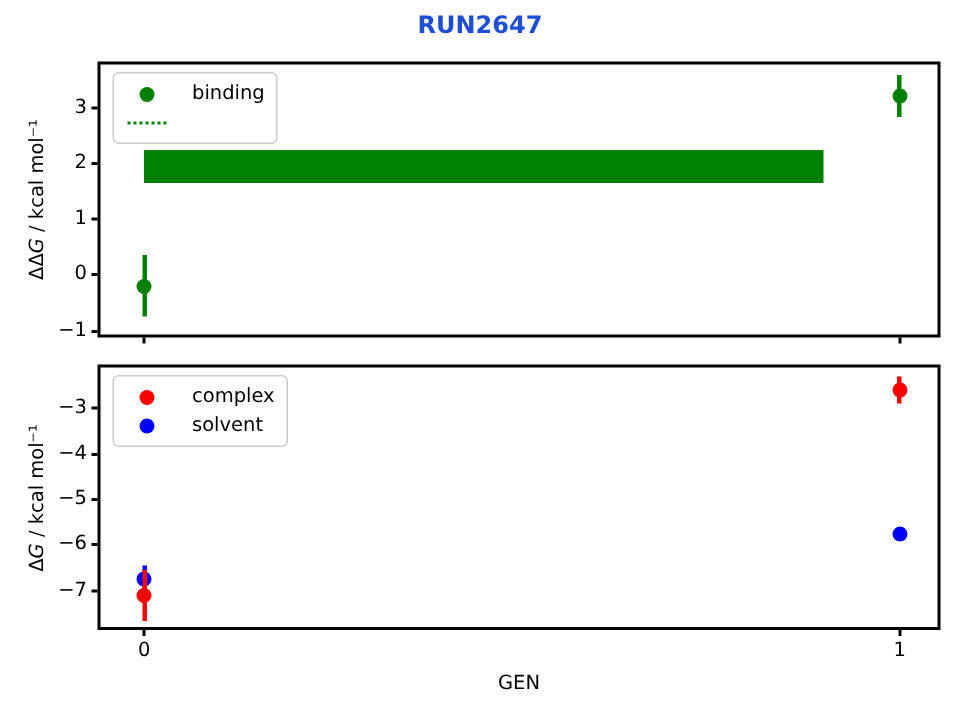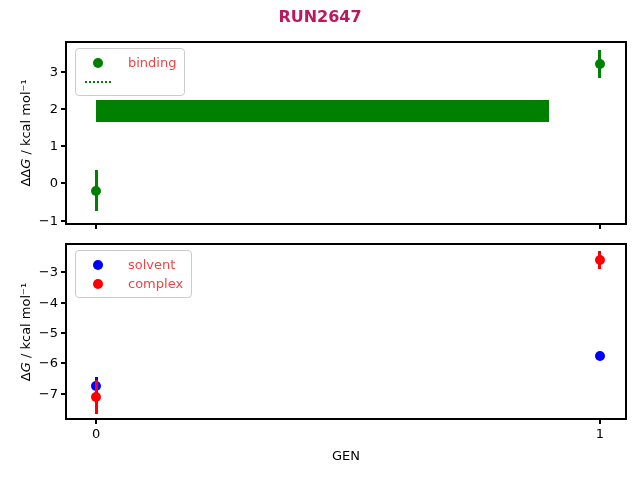--- a/index.html
+++ b/index.html
@@ -4,21 +4,21 @@
 <style>
   html, body { margin: 0; padding: 0; }
   body {
     width: 640px; height: 480px; background: #ffffff;
     font-family: "DejaVu Sans", "Liberation Sans", sans-serif;
     overflow: hidden;
   }
   .figure { position: relative; width: 640px; height: 480px; background: #ffffff; }
   .fig-title {
     position: absolute; top: 7px; left: 0; width: 640px;
-    text-align: center; font-size: 16px; font-weight: bold; color: #be185d;
+    text-align: center; font-size: 16px; font-weight: bold; color: #1d4ed8;
   }
   .axes {
     position: absolute; border: 2px solid #000; background: #ffffff;
     box-sizing: border-box;
   }
   .axes-0 { left: 65px; top: 41px;  width: 562px; height: 184px; }
   .axes-1 { left: 65px; top: 243px; width: 562px; height: 177px; }
 
   .tick-y { position: absolute; left: -6px; width: 4px; height: 2px; background: #000; }
   .tick-x { position: absolute; width: 2px; height: 4px; background: #000; }
@@ -45,21 +45,21 @@
   .legend {
     position: absolute; left: 8px; top: 5px;
     background: rgba(255,255,255,0.95);
     border: 1px solid #cccccc; border-radius: 4px;
     padding: 4px 8px; z-index: 5;
   }
   .legend-row { display: flex; align-items: center; height: 19px; }
   .legend-marker { width: 28px; display: flex; justify-content: center; align-items: center; }
   .legend-dot { width: 10px; height: 10px; border-radius: 50%; }
   .legend-dotted { width: 26px; height: 0; border-top: 2px dotted #008000; }
-  .legend-label { margin-left: 16px; font-size: 13px; color: #ef4444; white-space: nowrap; }
+  .legend-label { margin-left: 16px; font-size: 13px; color: #000000; white-space: nowrap; }
 </style>
 </head>
 <body>
 
 <div class="figure">
   <div class="fig-title">RUN2647</div>
   <div class="axes axes-0">
       <div class="tick-y" style="top: 27.6957px;"></div>
       <div class="tick-label-y" style="top: 20.6957px;">3</div>
       <div class="tick-y" style="top: 64.9627px;"></div>
@@ -113,25 +113,25 @@
       <div class="dot" style="left: 24.2094px; top: 136.324px; background: rgb(0, 0, 255);"></div>
       <div class="errbar" style="left: 531.319px; top: 109.343px; height: 3.04577px; background: rgb(0, 0, 255);"></div>
       <div class="dot" style="left: 527.819px; top: 105.866px; background: rgb(0, 0, 255);"></div>
       <div class="errbar" style="left: 27.7094px; top: 135.232px; height: 33.5035px; background: rgb(255, 0, 0);"></div>
       <div class="dot" style="left: 24.2094px; top: 146.984px; background: rgb(255, 0, 0);"></div>
       <div class="errbar" style="left: 531.319px; top: 5.78697px; height: 18.2746px; background: rgb(255, 0, 0);"></div>
       <div class="dot" style="left: 527.819px; top: 9.9243px; background: rgb(255, 0, 0);"></div>
       <div class="legend">
         <div class="legend-row">
           <div class="legend-marker">
+            <div class="legend-dot" style="background: rgb(255, 0, 0);"></div>
+          </div>
+          <div class="legend-label">complex</div>
+        </div>
+        <div class="legend-row">
+          <div class="legend-marker">
             <div class="legend-dot" style="background: rgb(0, 0, 255);"></div>
           </div>
           <div class="legend-label">solvent</div>
-        </div>
-        <div class="legend-row">
-          <div class="legend-marker">
-            <div class="legend-dot" style="background: rgb(255, 0, 0);"></div>
-          </div>
-          <div class="legend-label">complex</div>
         </div>
       </div>
     </div>
 </div>
 
 </body></html>

